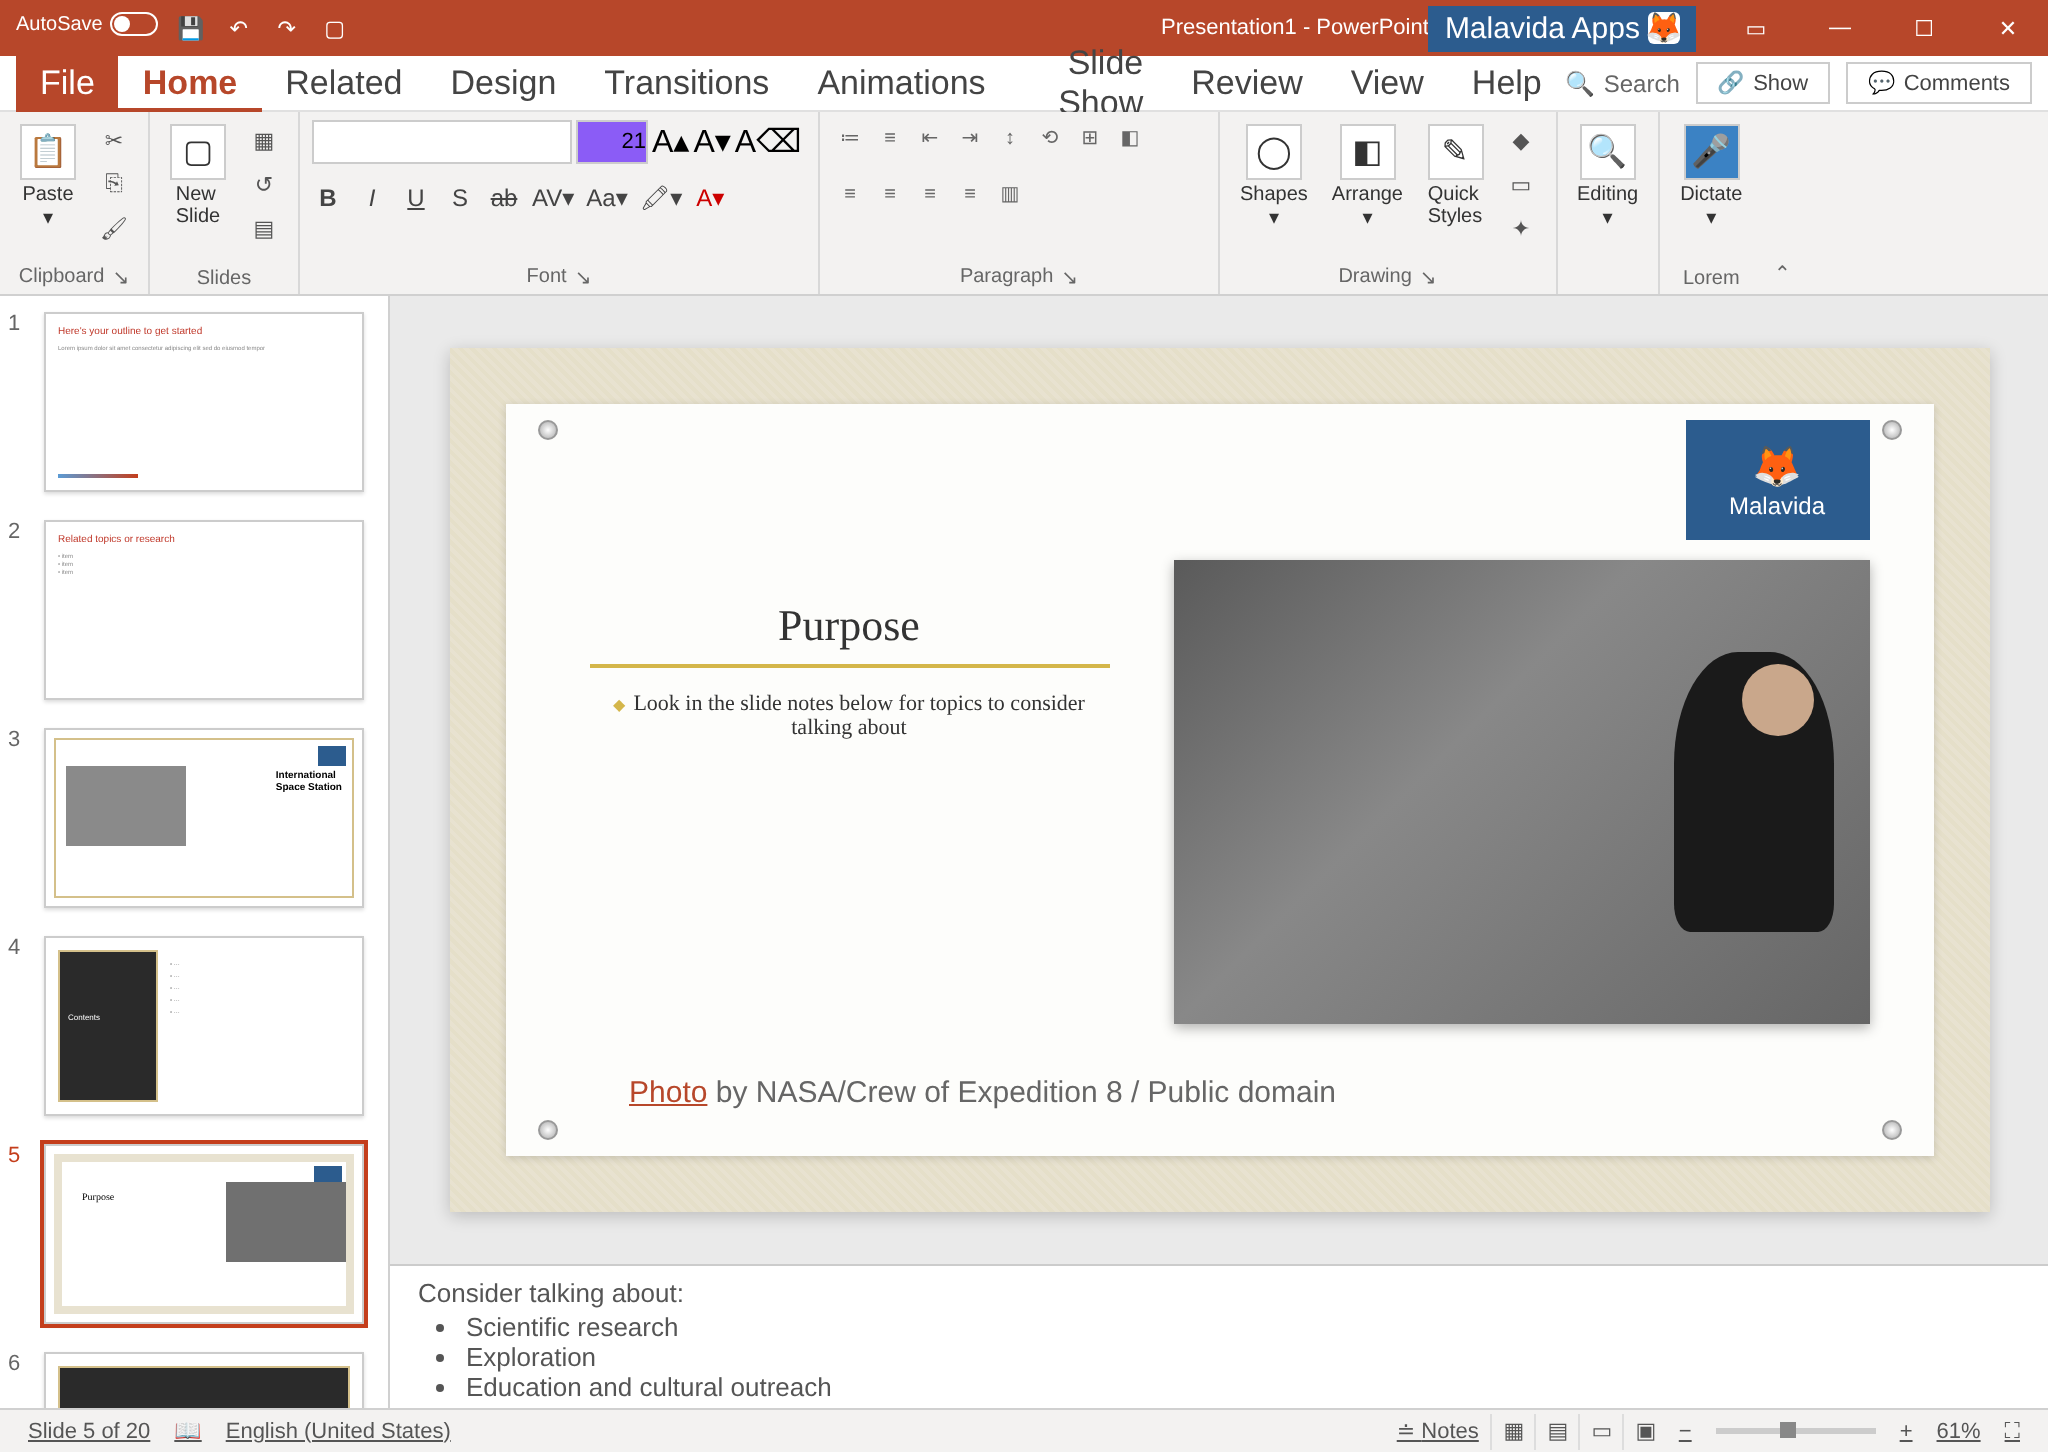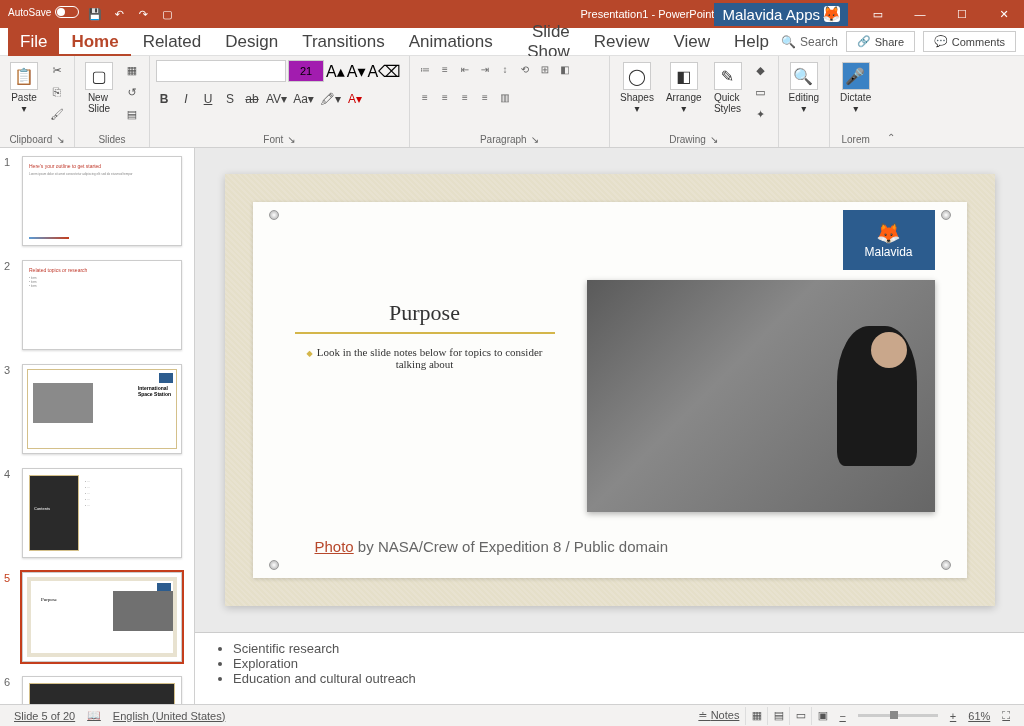--- a/index.html
+++ b/index.html
@@ -31,21 +31,21 @@
 .ribbon { height: 92px; background: #f3f2f1; border-bottom: 1px solid #d0d0d0; display: flex; }
 .ribbon-group { border-right: 1px solid #d8d8d8; padding: 4px 6px 2px 6px; display: flex; flex-direction: column; }
 .ribbon-group-content { flex: 1; display: flex; align-items: flex-start; gap: 4px; }
 .ribbon-group-label { font-size: 10px; color: #666; text-align: center; padding-top: 2px; display: flex; justify-content: center; gap: 4px; }
 .rbtn-lg { display: flex; flex-direction: column; align-items: center; padding: 2px 4px; cursor: pointer; font-size: 10px; color: #333; }
 .rbtn-lg .ico { width: 28px; height: 28px; background: #fff; border: 1px solid #ccc; margin-bottom: 2px; display: flex; align-items: center; justify-content: center; font-size: 16px; }
 .rbtn-sm-stack { display: flex; flex-direction: column; gap: 2px; }
 .rbtn-sm { width: 22px; height: 20px; display: flex; align-items: center; justify-content: center; cursor: pointer; font-size: 11px; color: #555; }
 .font-row1 { display: flex; gap: 2px; align-items: center; }
 .font-name { width: 130px; height: 22px; border: 1px solid #ccc; background: #fff; font-size: 11px; padding-left: 4px; }
-.font-size { width: 36px; height: 22px; border: 1px solid #ccc; background: #a21caf; font-size: 11px; text-align: center; }
+.font-size { width: 36px; height: 22px; border: 1px solid #ccc; background: #8b5cf6; font-size: 11px; text-align: right; }
 .font-row2 { display: flex; gap: 6px; margin-top: 6px; font-size: 12px; color: #444; }
 .fbtn { cursor: pointer; min-width: 16px; text-align: center; }
 .para-grid { display: grid; grid-template-columns: repeat(8, 18px); gap: 2px; }
 .pbtn { width: 18px; height: 18px; display: flex; align-items: center; justify-content: center; font-size: 10px; color: #666; cursor: pointer; }
 .collapse-arrow { width: 20px; display: flex; align-items: flex-end; justify-content: center; font-size: 10px; color: #666; cursor: pointer; padding-bottom: 4px; }
 
 
 .workspace { flex: 1; display: flex; overflow: hidden; }
 .thumbs { width: 195px; background: #fff; border-right: 1px solid #d0d0d0; overflow-y: auto; padding: 8px 4px; }
 .thumb-item { display: flex; gap: 6px; margin-bottom: 14px; }
@@ -138,21 +138,21 @@
   <div class="menutab">Review</div>
   <div class="menutab">View</div>
   <div class="menutab">Help</div>
   <div class="menubar-right">
     <div class="search-box">
         <span>🔍</span>
         <span>Search</span>
       </div>
     <div class="share-btn">
         <span>🔗</span>
-        <span>Share</span>
+        <span>Show</span>
       </div>
     <div class="comments-btn">
         <span>💬</span>
         <span>Comments</span>
       </div>
   </div>
 </div>
 
 <div class="ribbon">
   <div class="ribbon-group">
@@ -370,20 +370,21 @@
         <div class="slide-title">Purpose</div>
         <div class="slide-title-rule"></div>
         <div class="slide-bullet">Look in the slide notes below for topics to consider talking about</div>
         <div class="slide-photo">
             <div class="astronaut"></div>
           </div>
         <div class="slide-caption"><a>Photo</a><span> by NASA/Crew of Expedition 8 / Public domain</span></div>
       </div>
     </div>
     <div class="notes-pane">
+      <div>Consider talking about:</div>
       <ul>
         <li>Scientific research</li>
         <li>Exploration</li>
         <li>Education and cultural outreach</li>
       </ul>
     </div>
   </div>
 </div>
 
 <div class="statusbar">

